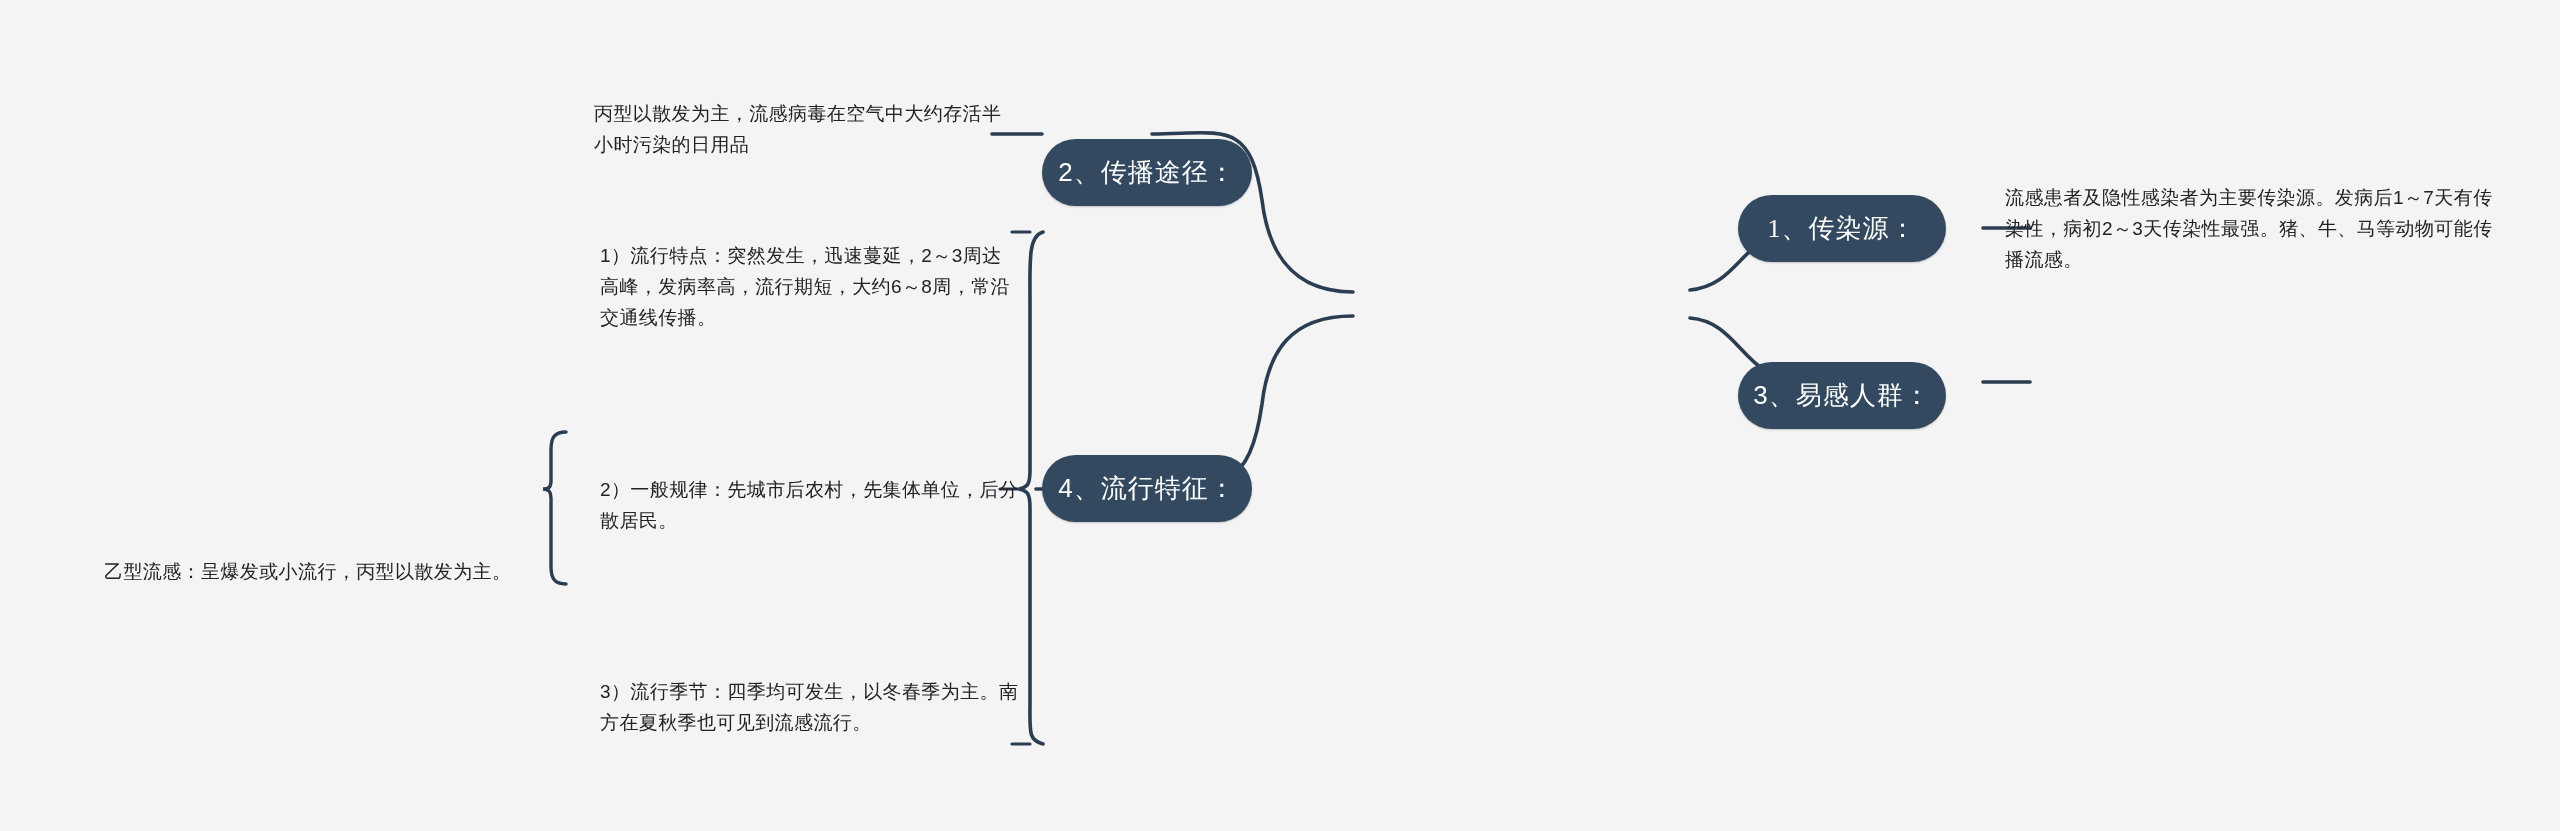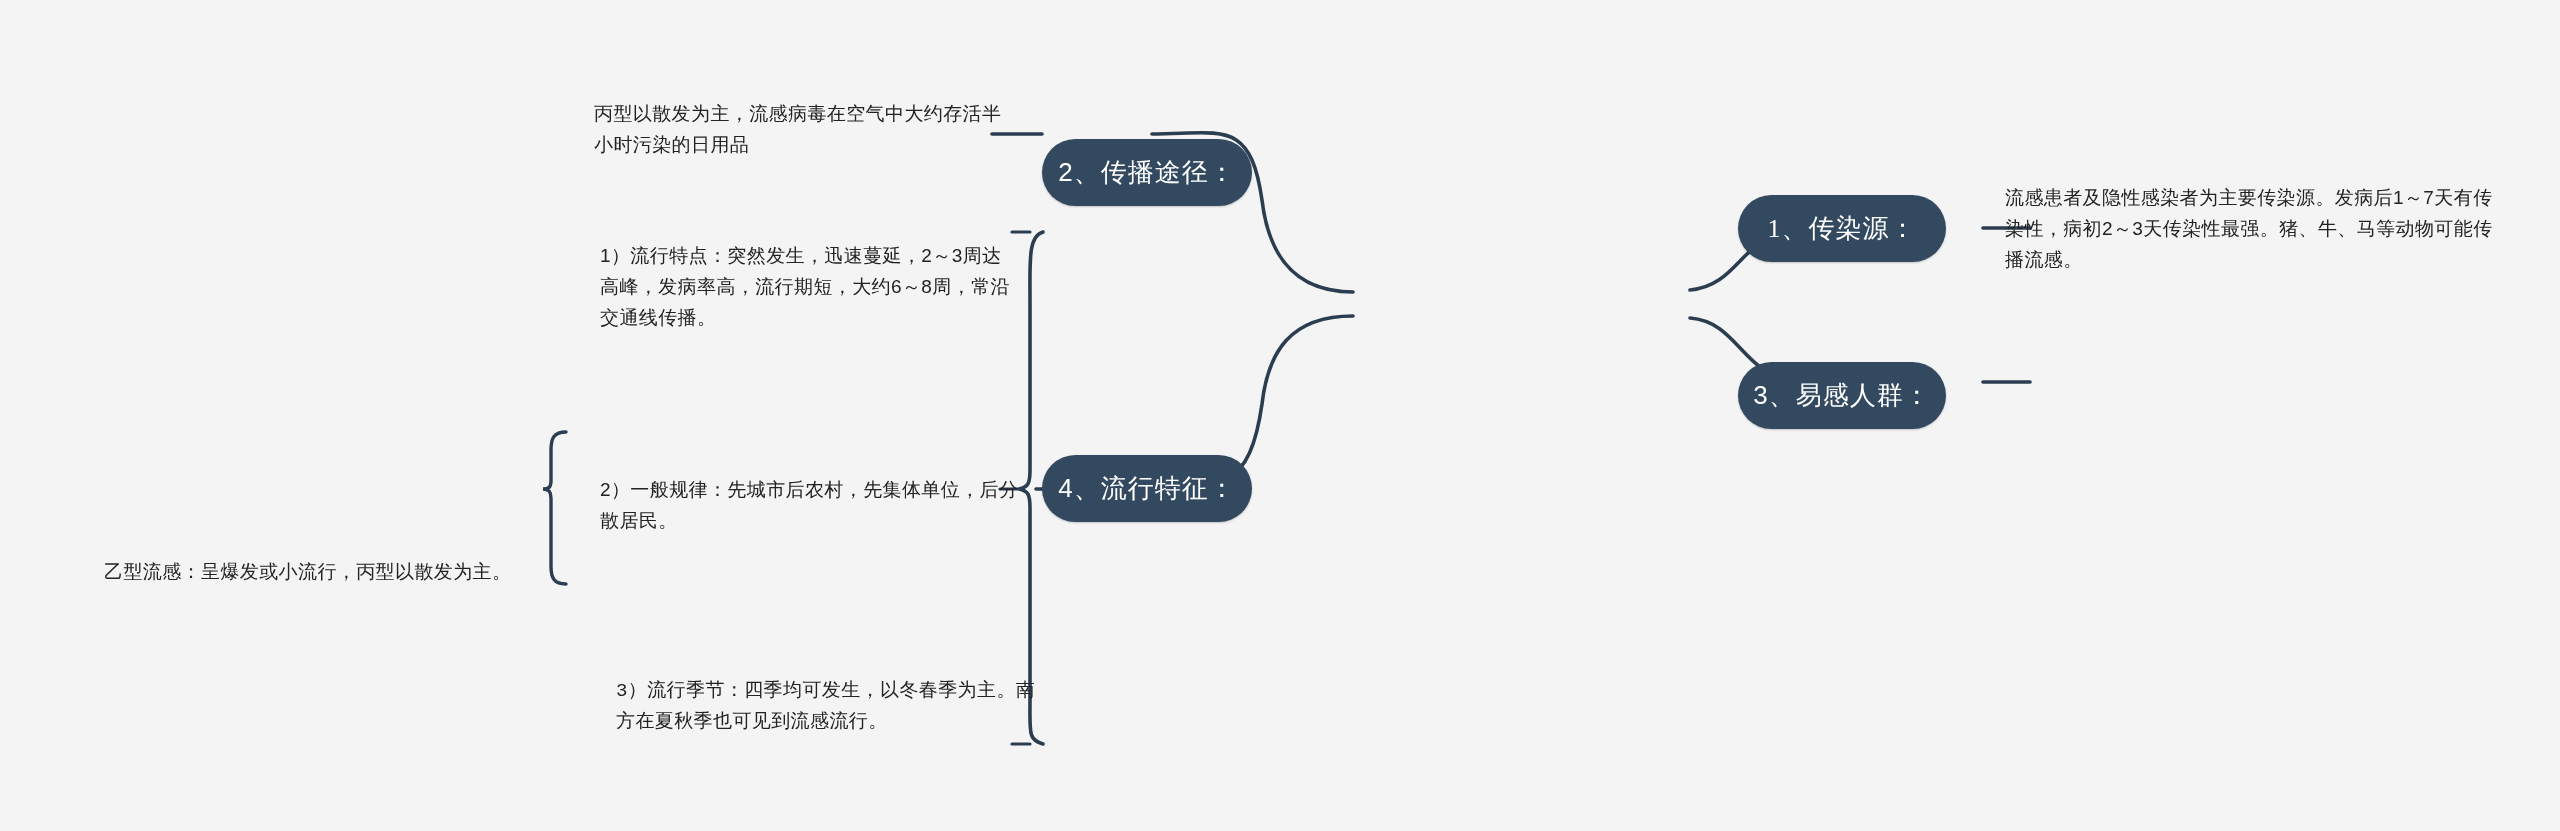--- a/index.html
+++ b/index.html
@@ -118,18 +118,18 @@
 
   <div class="leaf-text" style="left:594px; top:98px; width:412px;">丙型以散发为主，流感病毒在空气中大约存活半小时污染的日用品</div>
 
   <div class="leaf-text" style="left:2005px; top:182px; width:500px;">流感患者及隐性感染者为主要传染源。发病后1～7天有传染性，病初2～3天传染性最强。猪、牛、马等动物可能传播流感。</div>
 
 
   <div class="leaf-text" style="left:600px; top:210px; width:420px;margin-top:30px;">1）流行特点：突然发生，迅速蔓延，2～3周达高峰，发病率高，流行期短，大约6～8周，常沿交通线传播。</div>
 
   <div class="leaf-text" style="left:600px; top:474px; width:420px;">2）一般规律：先城市后农村，先集体单位，后分散居民。</div>
 
-  <div class="leaf-text" style="left:616px; top:676px; width:420px;font-family:Liberation Mono, monospace;">3）流行季节：四季均可发生，以冬春季为主。南方在夏秋季也可见到流感流行。</div>
+  <div class="leaf-text" style="left:600px; top:676px; width:420px;">3）流行季节：四季均可发生，以冬春季为主。南方在夏秋季也可见到流感流行。</div>
 
 
   <div class="leaf-text" style="left:104px; top:556px; width:452px;">乙型流感：呈爆发或小流行，丙型以散发为主。</div>
 
 </div>
 
 </body></html>

